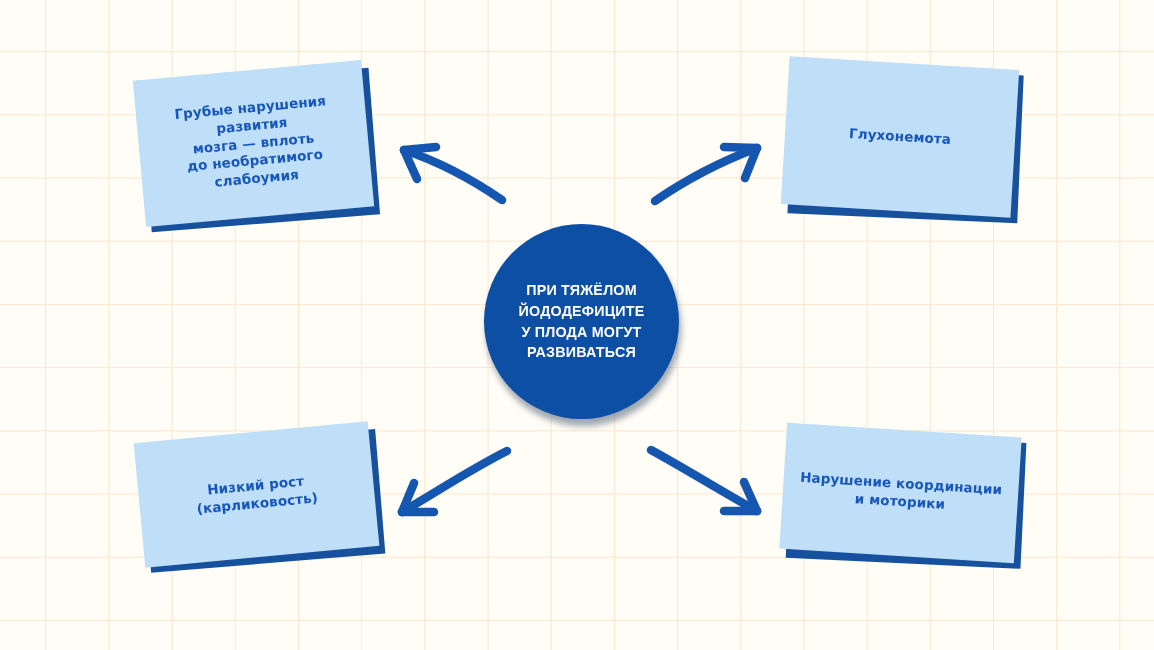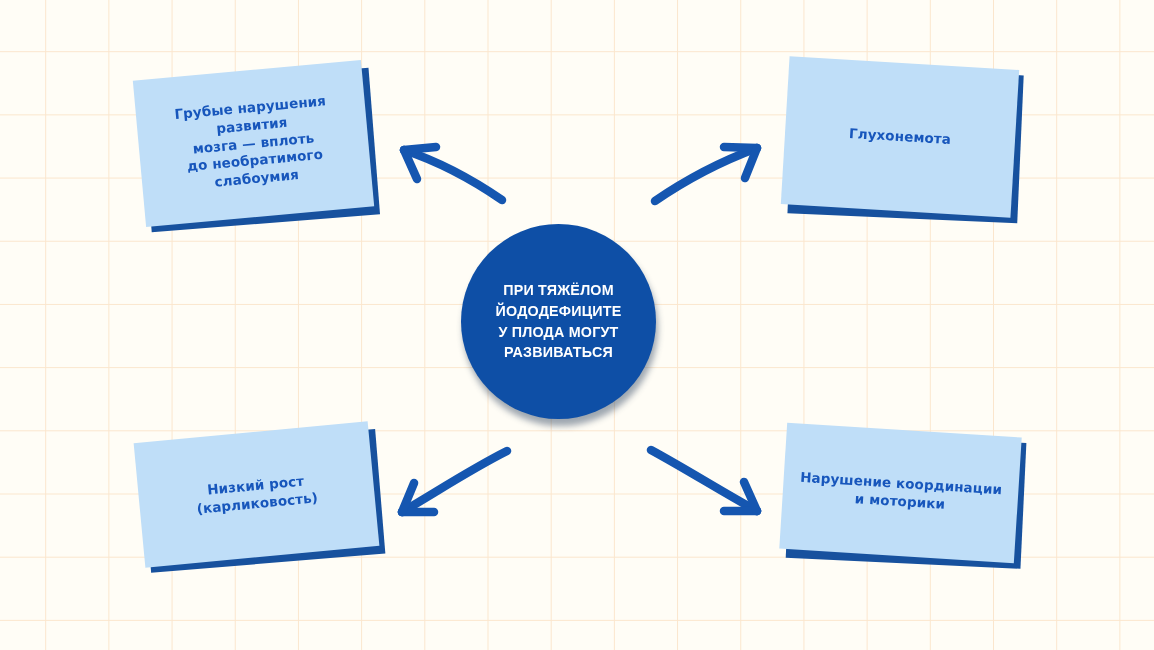--- a/index.html
+++ b/index.html
@@ -72,21 +72,21 @@
   #card-dwarfism { left: 139px; top: 432px; width: 235px; height: 125px; transform: rotate(-5.4deg); }
   #card-dwarfism .card-shadow { transform: translate(6px, 7px) rotate(0.7deg); }
 
   
   #card-motor { left: 783px; top: 430px; width: 235px; height: 126px; transform: rotate(3.6deg); }
   #card-motor .card-shadow { transform: translate(6px, 7px) rotate(-0.9deg); }
 
   
   #hub {
     position: absolute;
-    left: 461px;
+    left: 484px;
     top: 224px;
     width: 195px;
     height: 195px;
     border-radius: 50%;
     background: #0E4FA6;
     box-shadow: 2px 7px 6px rgba(40, 62, 92, 0.45);
     display: flex;
     align-items: center;
     justify-content: center;
   }

